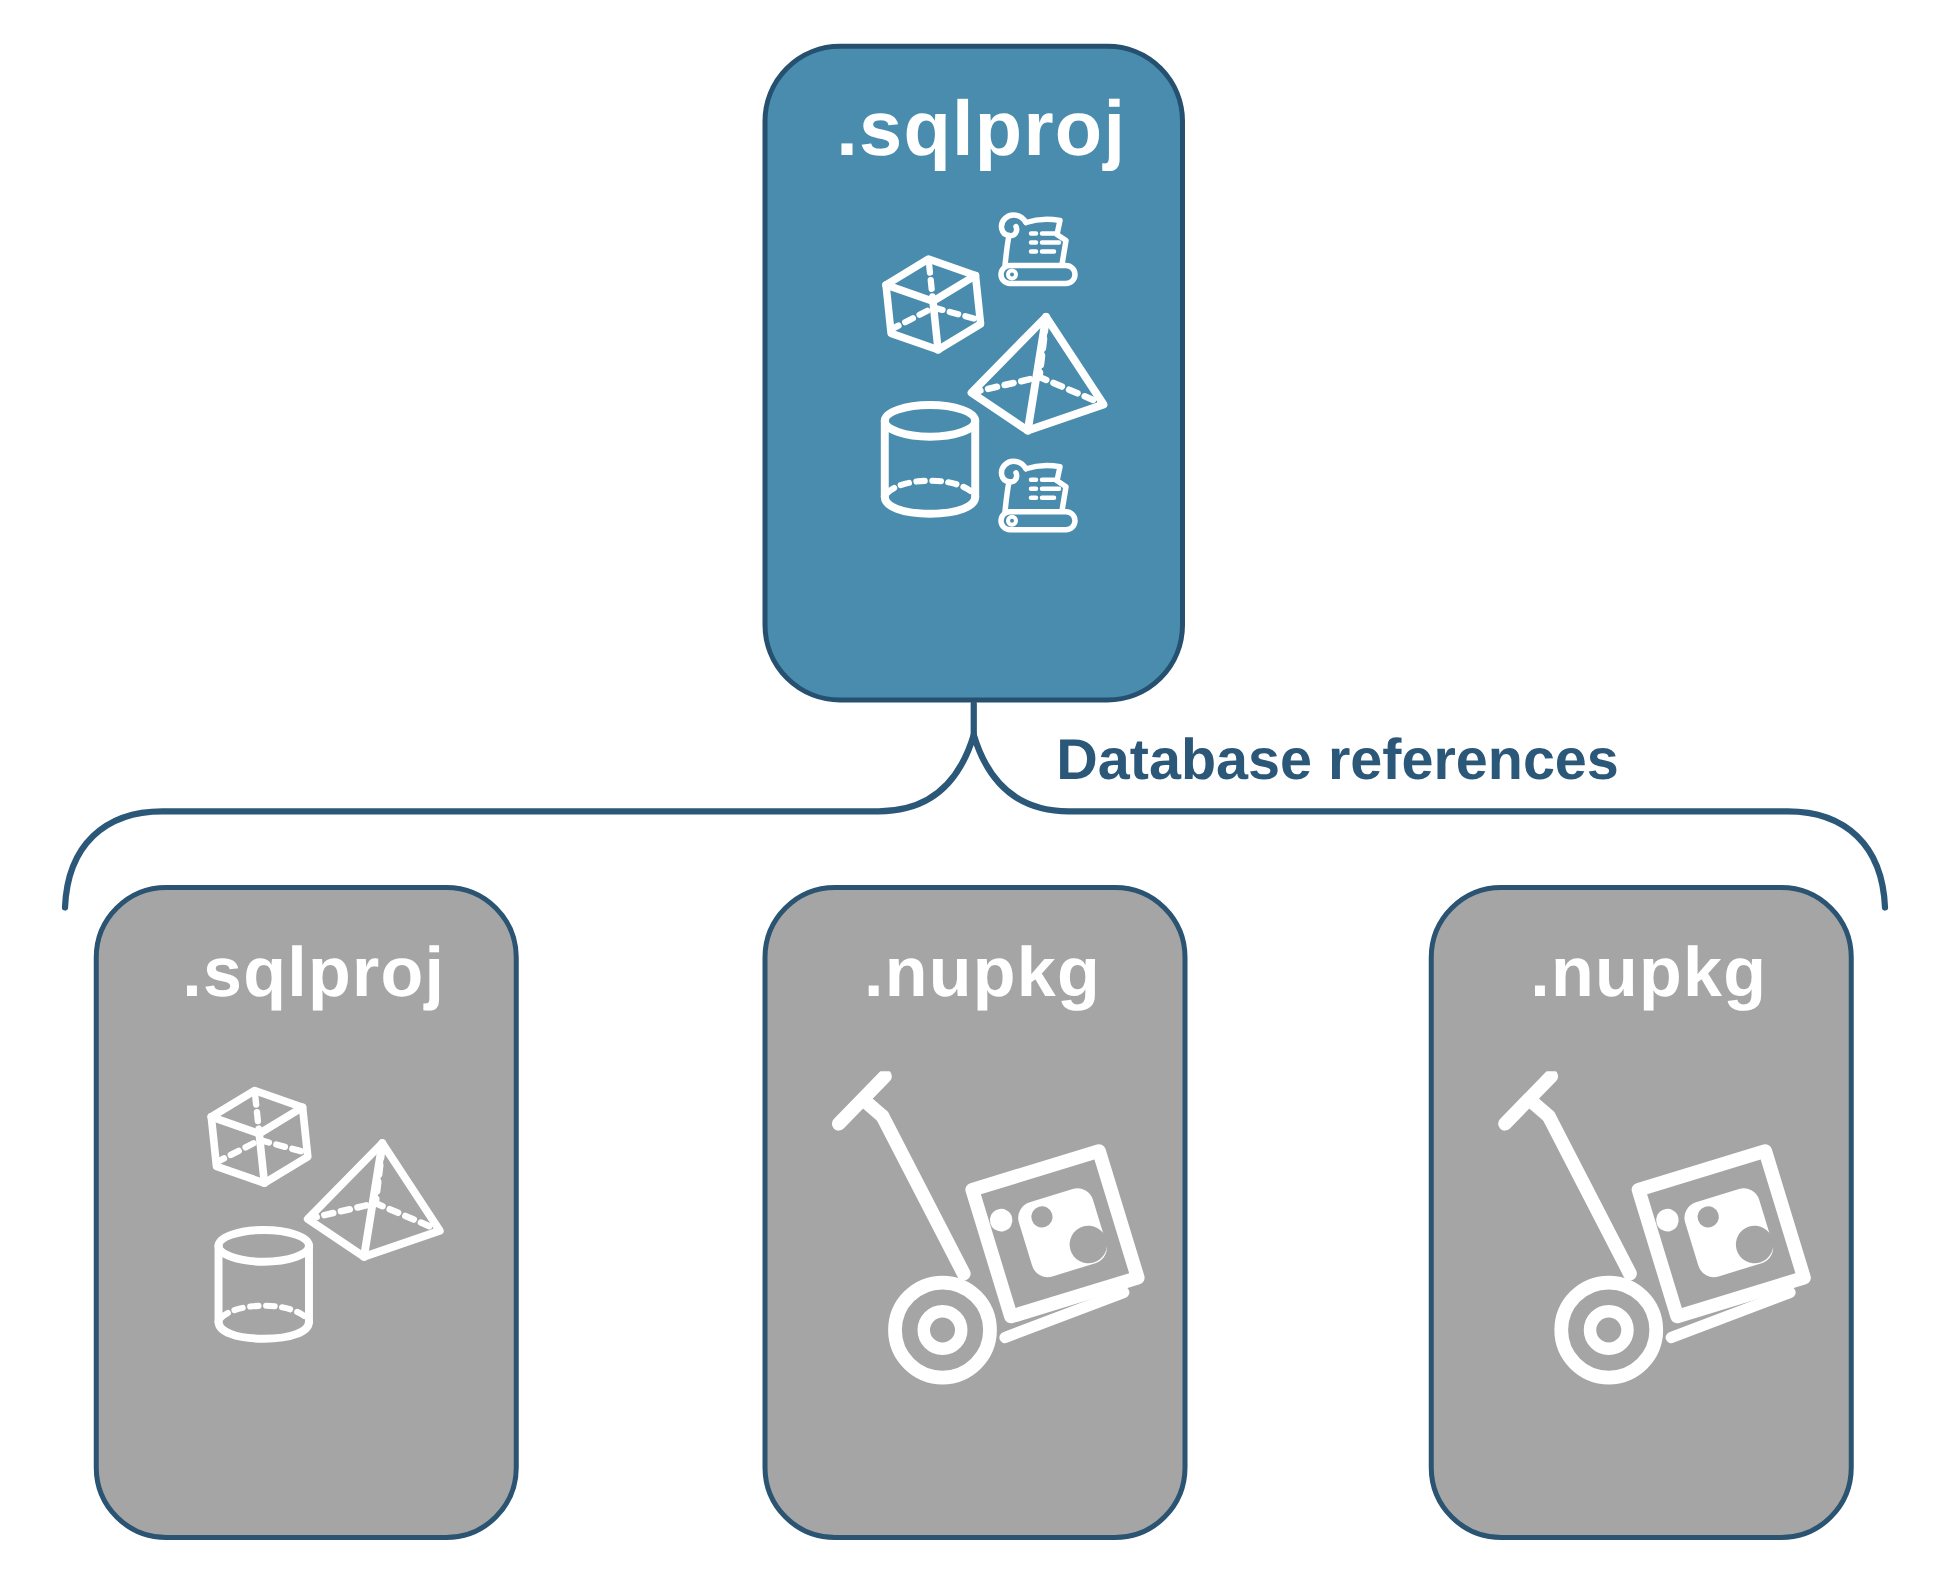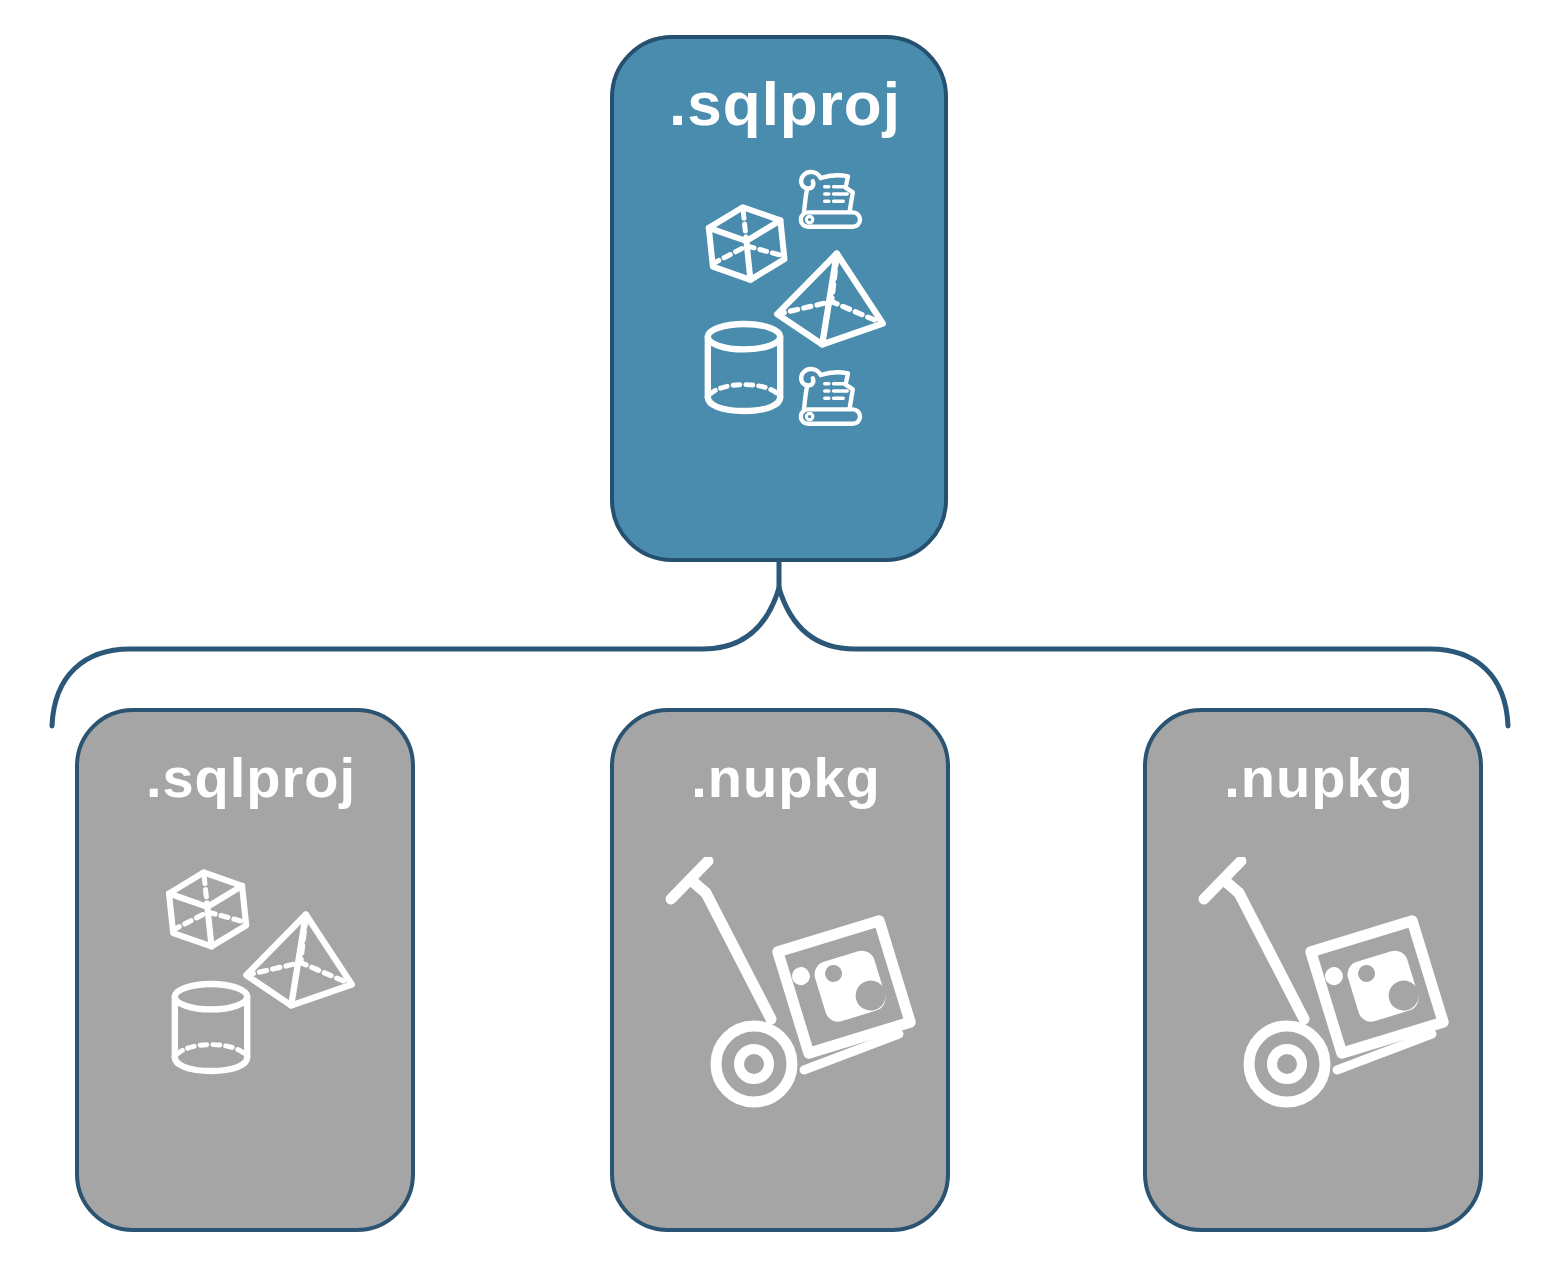--- a/index.html
+++ b/index.html
@@ -117,20 +117,21 @@
       </svg>
   </div>
 
   <svg class="brace" viewBox="0 0 1566 1274">
     <g fill="none" stroke="#2B5778" stroke-width="5" stroke-linecap="round">
       <path d="M779,563 L779,590"></path>
       <path d="M52,726 C54,676 84,649 130,649 L703,649 C750,649 770,618 779,588 C788,618 808,649 855,649 L1430,649 C1476,649 1506,676 1508,726"></path>
     </g>
   </svg>
 
+  <div class="connector-label">Database references</div>
 
   <div class="card child-card" style="left:75px">
     <div class="card-title child-title">.sqlproj</div>
     <svg class="icon" style="left:78px;top:150px;width:102px;height:102px" viewBox="0 0 100 100">
         <use href="#sym-cube"></use>
       </svg>
     <svg class="icon" style="left:162px;top:196px;width:115px;height:105px" viewBox="0 0 110 100">
         <use href="#sym-pyramid"></use>
       </svg>
     <svg class="icon" style="left:88px;top:265px;width:88px;height:100px" viewBox="0 0 90 100">

